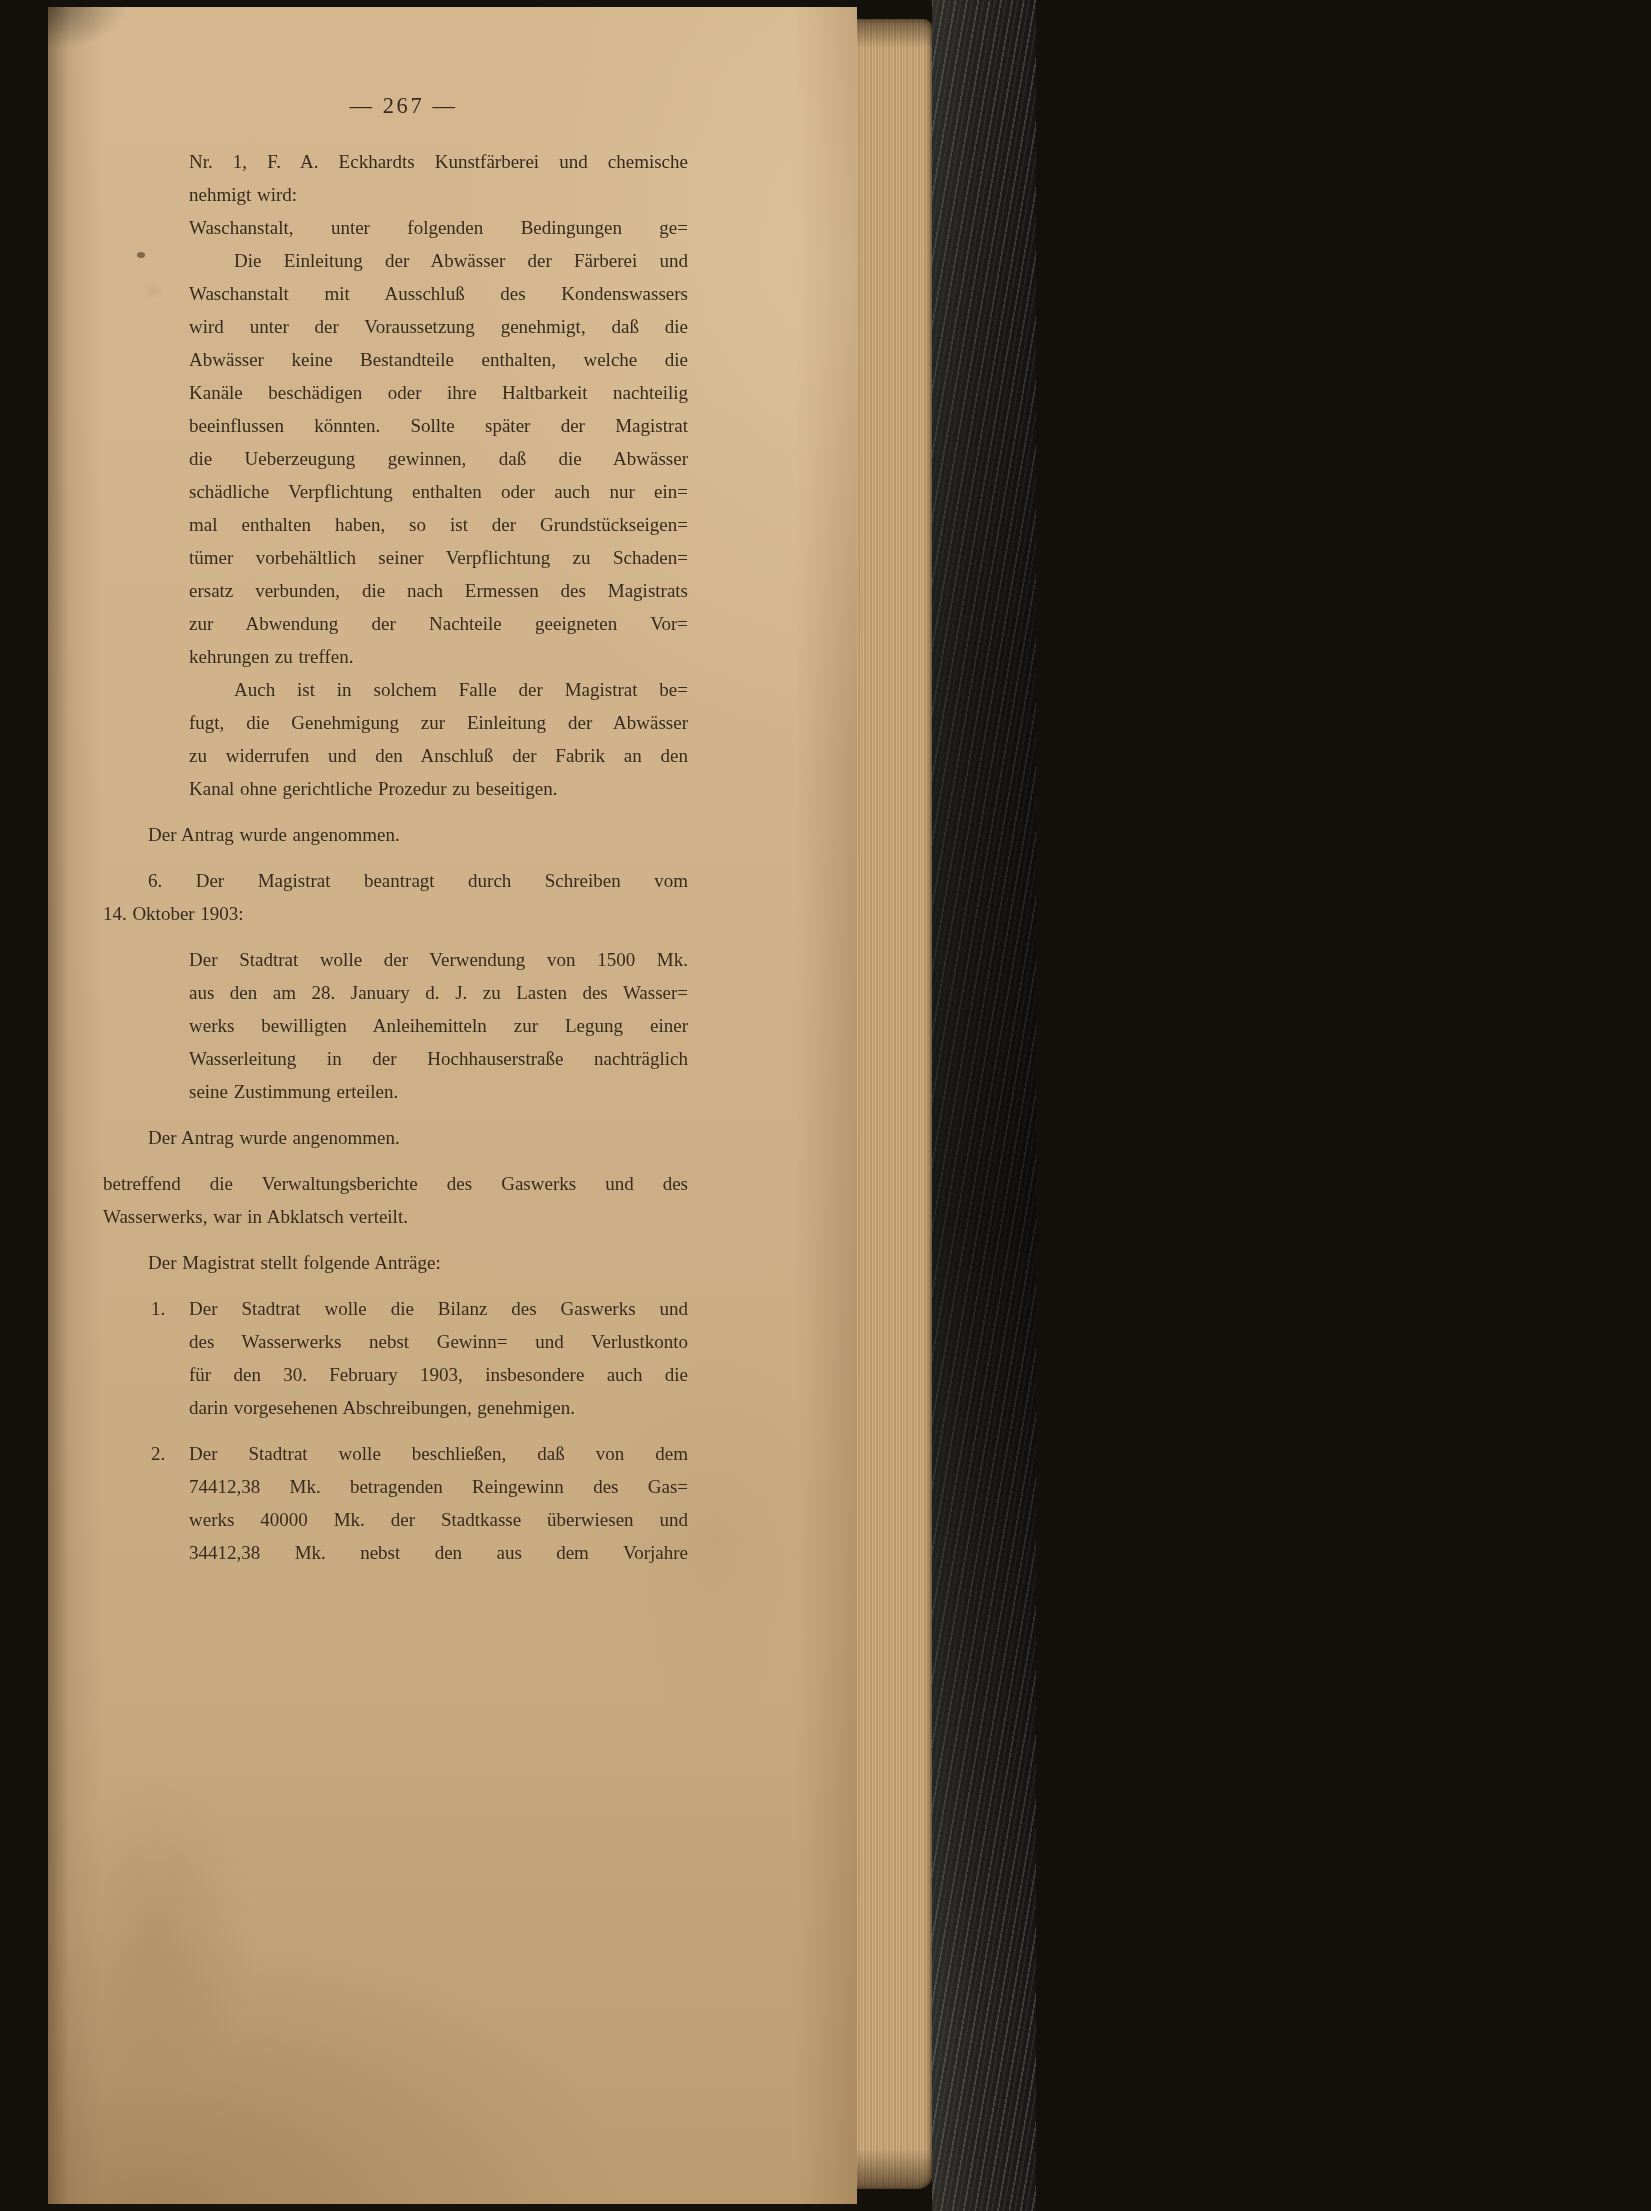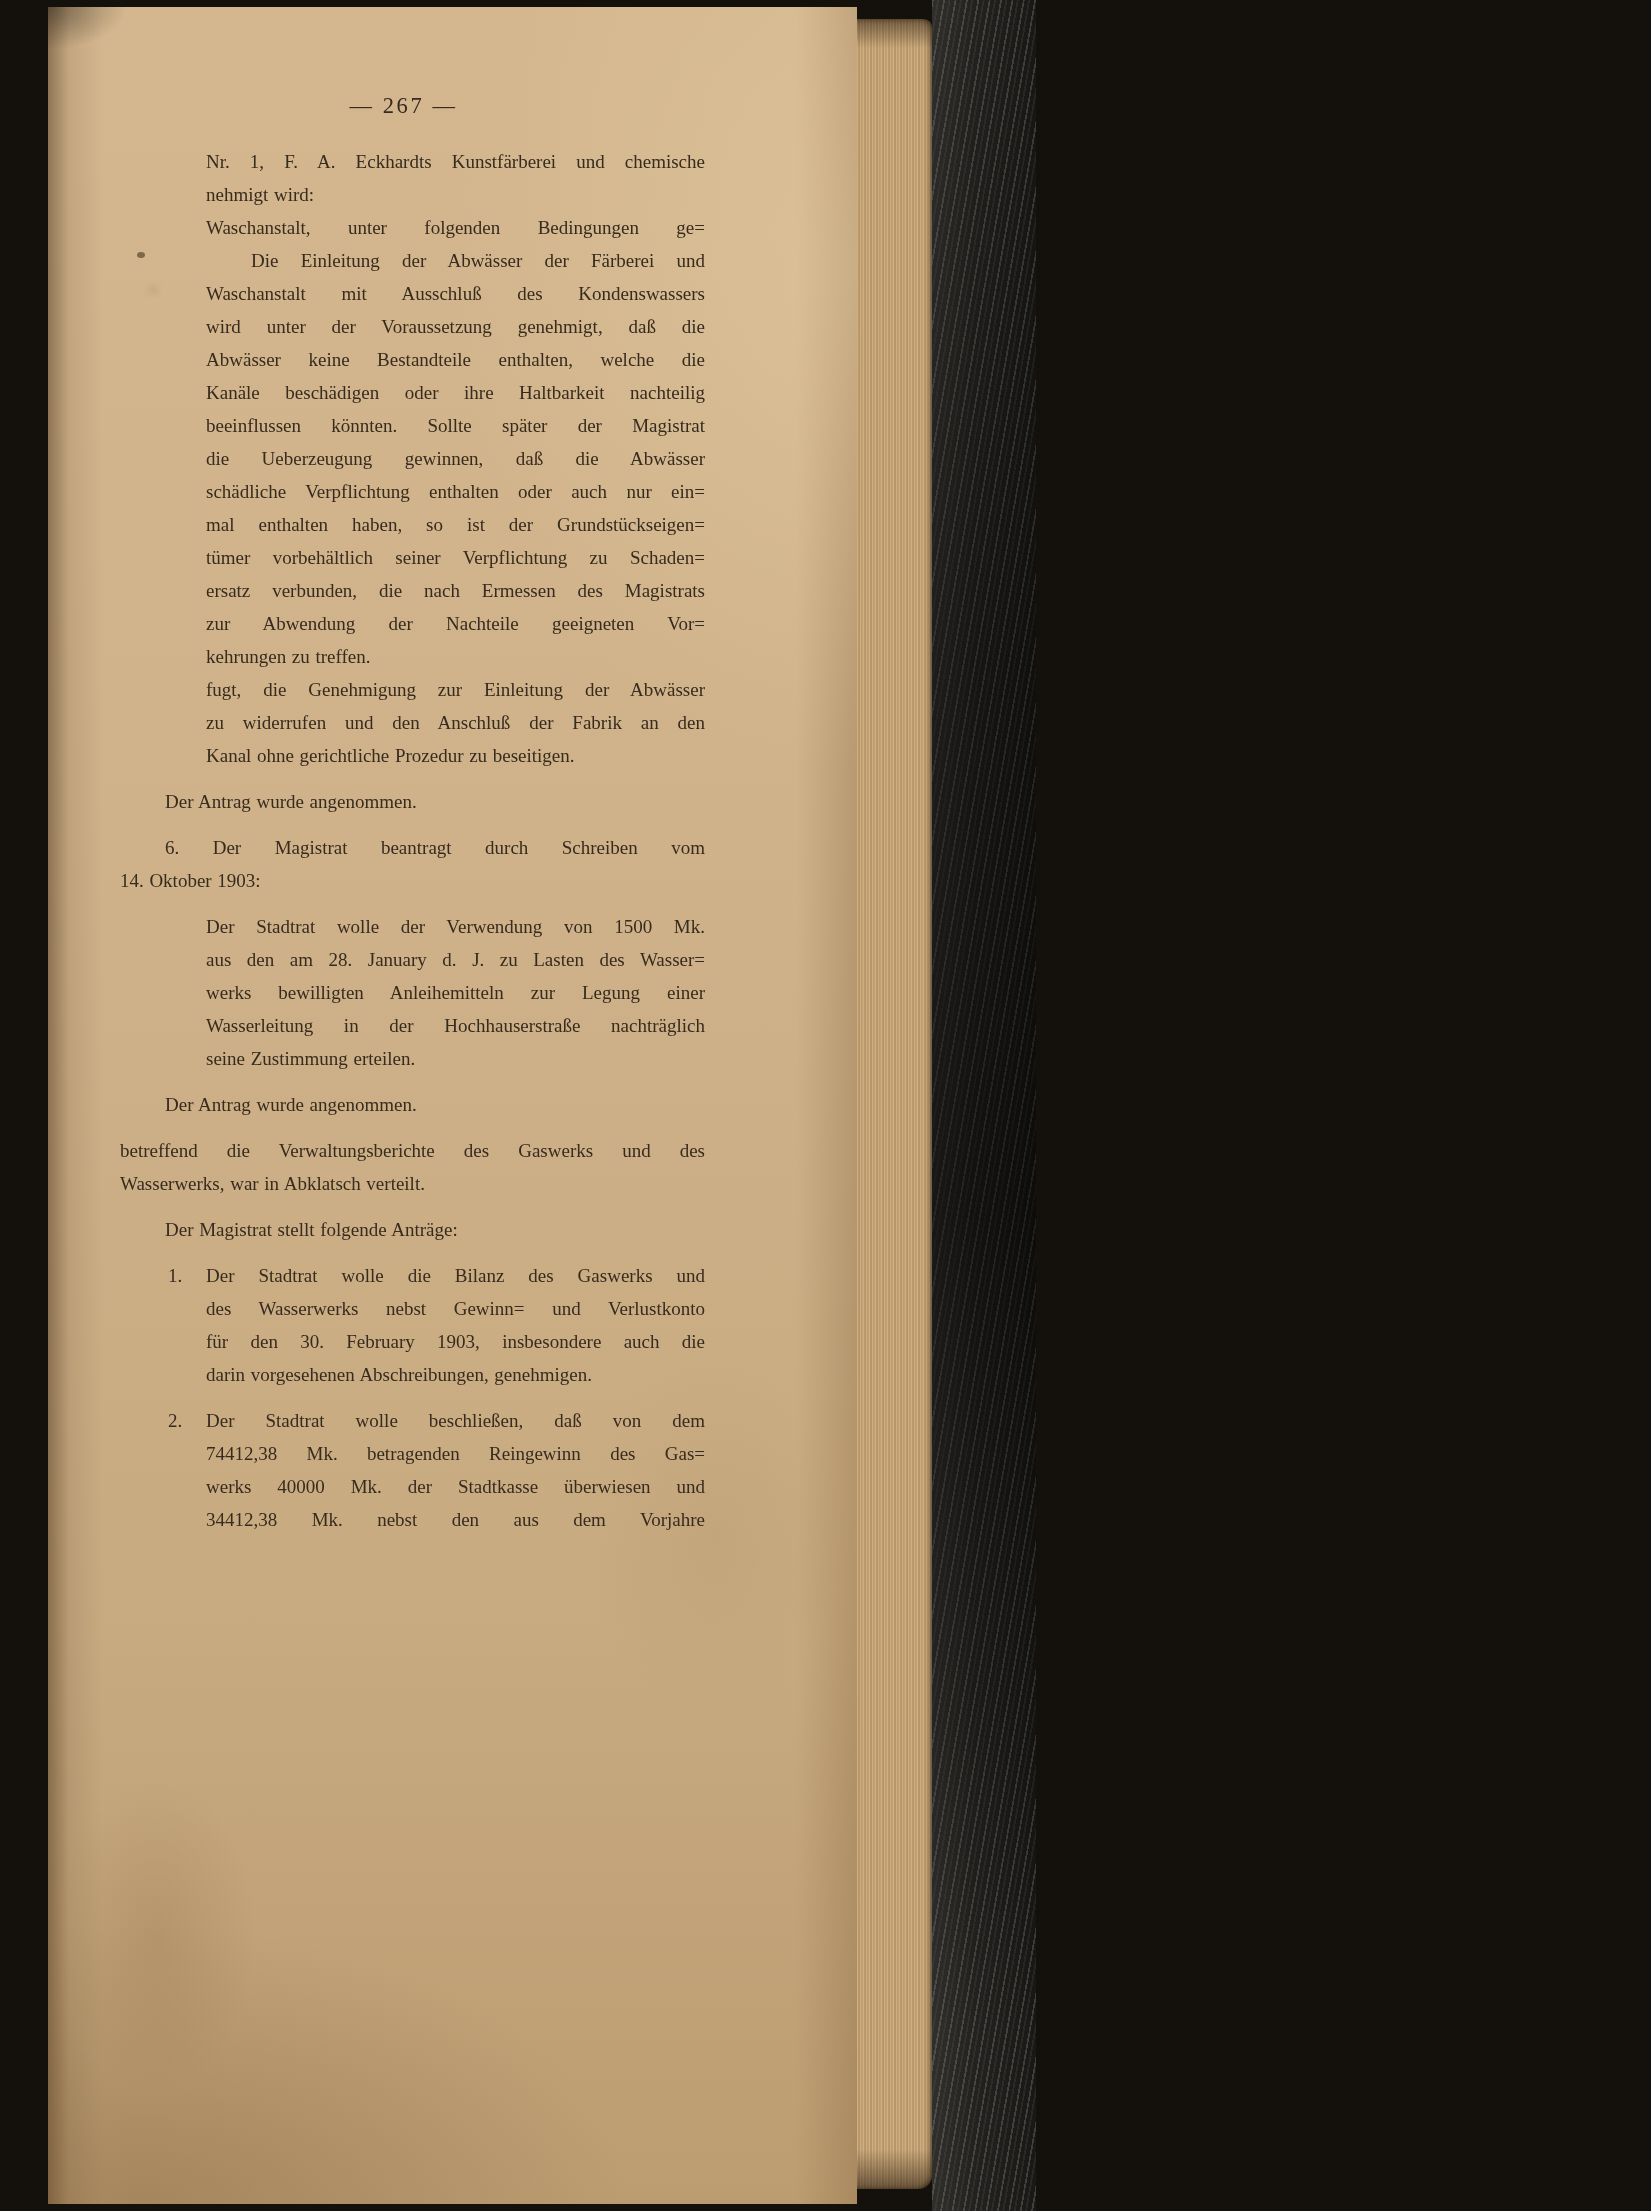--- a/index.html
+++ b/index.html
@@ -54,21 +54,21 @@
     background:radial-gradient(closest-side, rgba(150,115,70,.10), rgba(150,115,70,0));
   }
 
   .page-header{
     position:absolute;left:63px;top:86px;width:585px;
     text-align:center;font-size:22.5px;color:var(--ink,#372b1e);
     letter-spacing:2.6px;
   }
 
   .text-body{
-    position:absolute;left:72px;top:138px;width:585px;
+    position:absolute;left:55px;top:138px;width:585px;
     font-size:19px;line-height:33px;color:var(--ink,#372b1e);
     text-rendering:optimizeLegibility;
   }
   .para{position:relative;}
   .para.gap{margin-top:13px;}
   .para.quote,.para.list{margin-left:86px;}
   .line{text-align:justify;text-align-last:justify;word-spacing:0.9px;}
   .line.endline{text-align-last:left;}
   .line.indent{padding-left:45px;}
   .num{position:absolute;left:-38px;top:0;}
@@ -101,20 +101,21 @@
           <div class="line">beeinflussen könnten. Sollte später der Magistrat</div>
           <div class="line">die Ueberzeugung gewinnen, daß die Abwässer</div>
           <div class="line">schädliche Verpflichtung enthalten oder auch nur ein=</div>
           <div class="line">mal enthalten haben, so ist der Grundstückseigen=</div>
           <div class="line">tümer vorbehältlich seiner Verpflichtung zu Schaden=</div>
           <div class="line">ersatz verbunden, die nach Ermessen des Magistrats</div>
           <div class="line">zur Abwendung der Nachteile geeigneten Vor=</div>
           <div class="line endline">kehrungen zu treffen.</div>
         </div>
         <div class="para quote">
+          <div class="line indent">Auch ist in solchem Falle der Magistrat be=</div>
           <div class="line">fugt, die Genehmigung zur Einleitung der Abwässer</div>
           <div class="line">zu widerrufen und den Anschluß der Fabrik an den</div>
           <div class="line endline">Kanal ohne gerichtliche Prozedur zu beseitigen.</div>
         </div>
         <div class="para body gap">
           <div class="line indent endline">Der Antrag wurde angenommen.</div>
         </div>
         <div class="para body gap">
           <div class="line indent">6. Der Magistrat beantragt durch Schreiben vom</div>
           <div class="line endline">14. Oktober 1903:</div>

